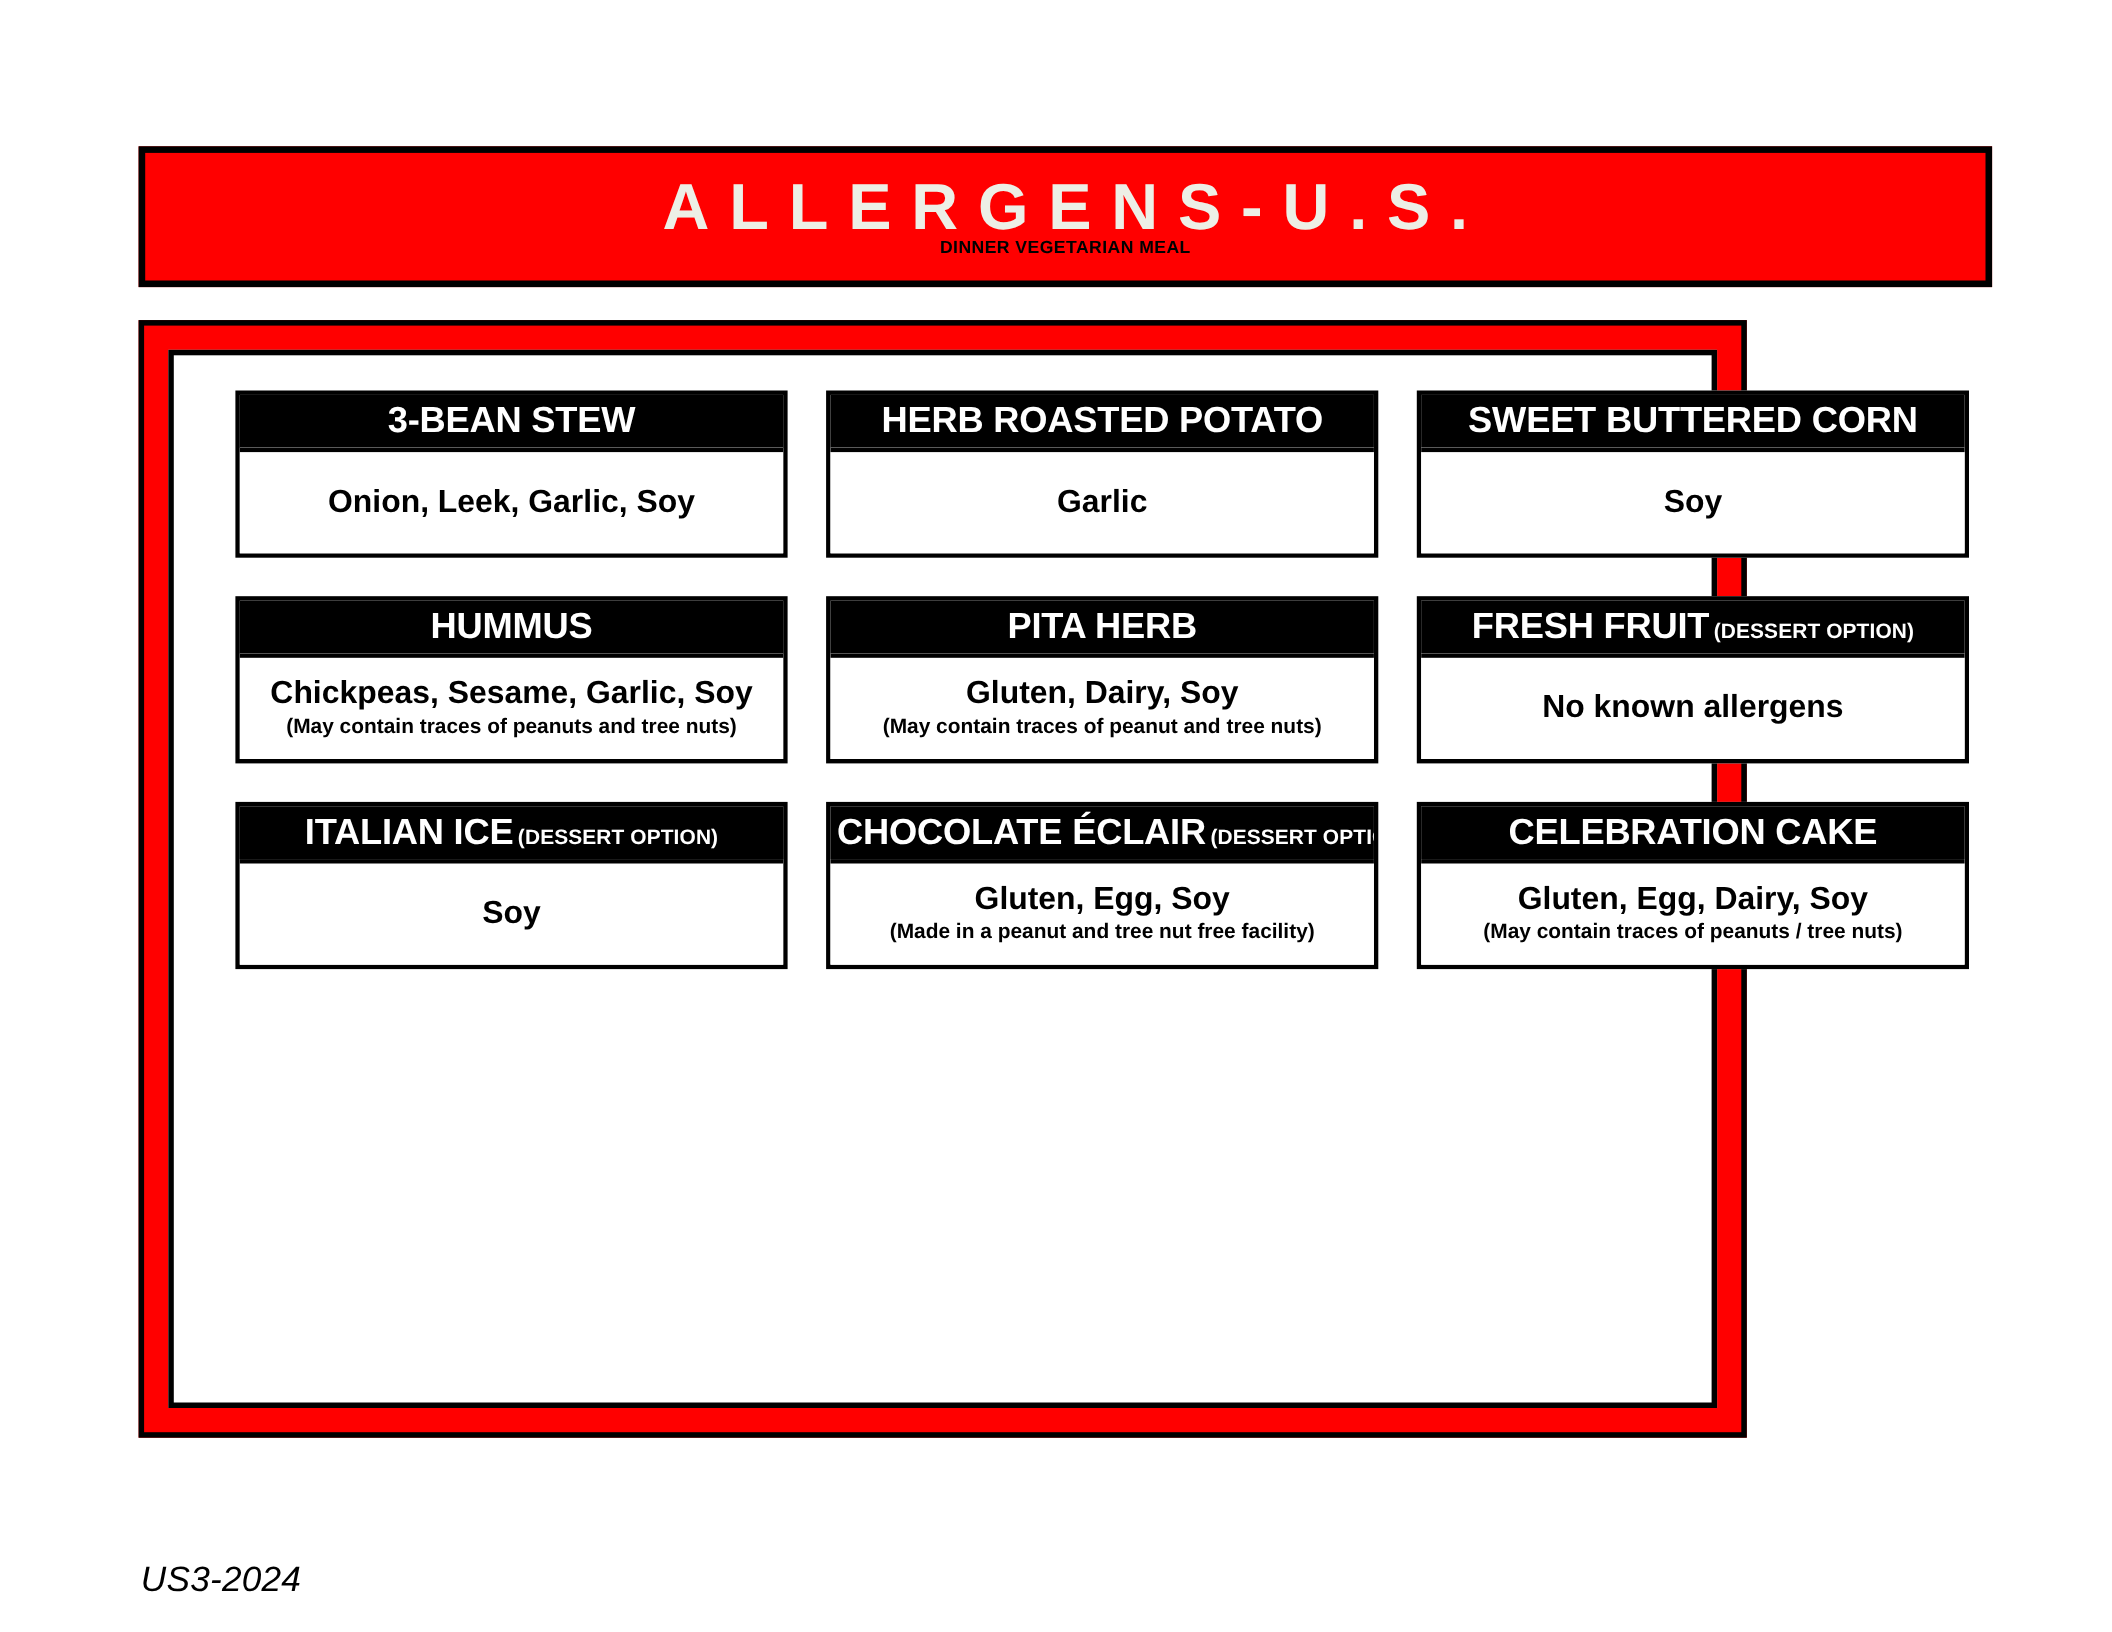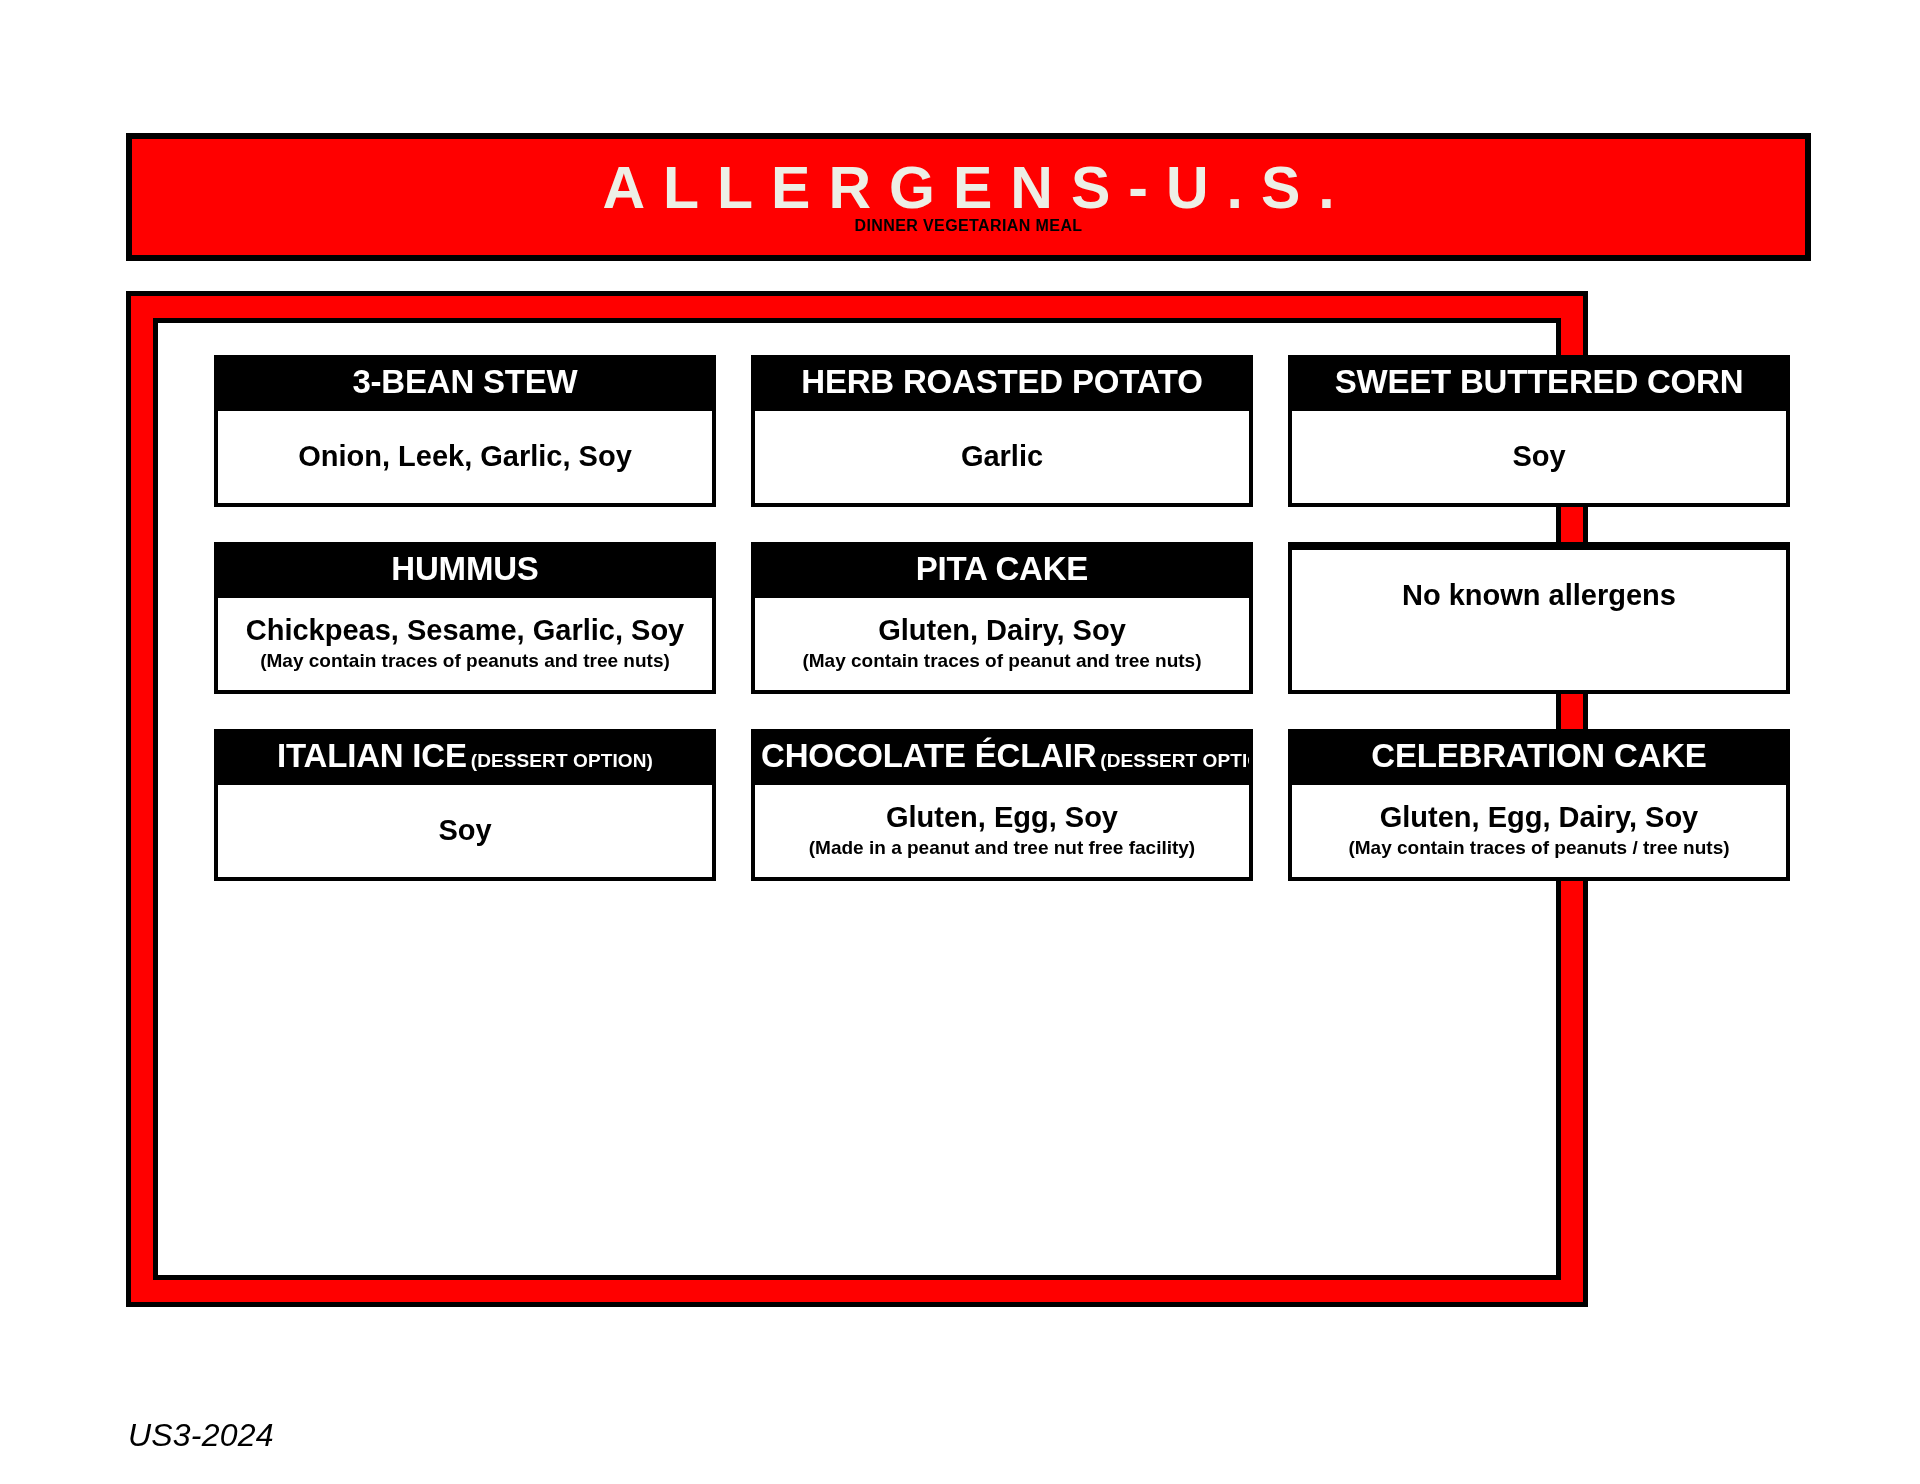--- a/index.html
+++ b/index.html
@@ -189,27 +189,28 @@
             </div>
           </div>
           <div class="card">
             <div class="card-head"><span class="name">HUMMUS</span></div>
             <div class="card-body has-note">
               <div class="allergens">Chickpeas, Sesame, Garlic, Soy</div>
               <div class="note">(May contain traces of peanuts and tree nuts)</div>
             </div>
           </div>
           <div class="card">
-            <div class="card-head"><span class="name">PITA CAKE</span></div>
+            <div class="card-head"><span class="name">PITA HERB</span></div>
             <div class="card-body has-note">
               <div class="allergens">Gluten, Dairy, Soy</div>
               <div class="note">(May contain traces of peanut and tree nuts)</div>
             </div>
           </div>
           <div class="card">
+            <div class="card-head"><span class="name">FRESH FRUIT</span><span class="suffix">(DESSERT OPTION)</span></div>
             <div class="card-body">
               <div class="allergens">No known allergens</div>
             </div>
           </div>
           <div class="card">
             <div class="card-head"><span class="name">ITALIAN ICE</span><span class="suffix">(DESSERT OPTION)</span></div>
             <div class="card-body">
               <div class="allergens">Soy</div>
             </div>
           </div>

